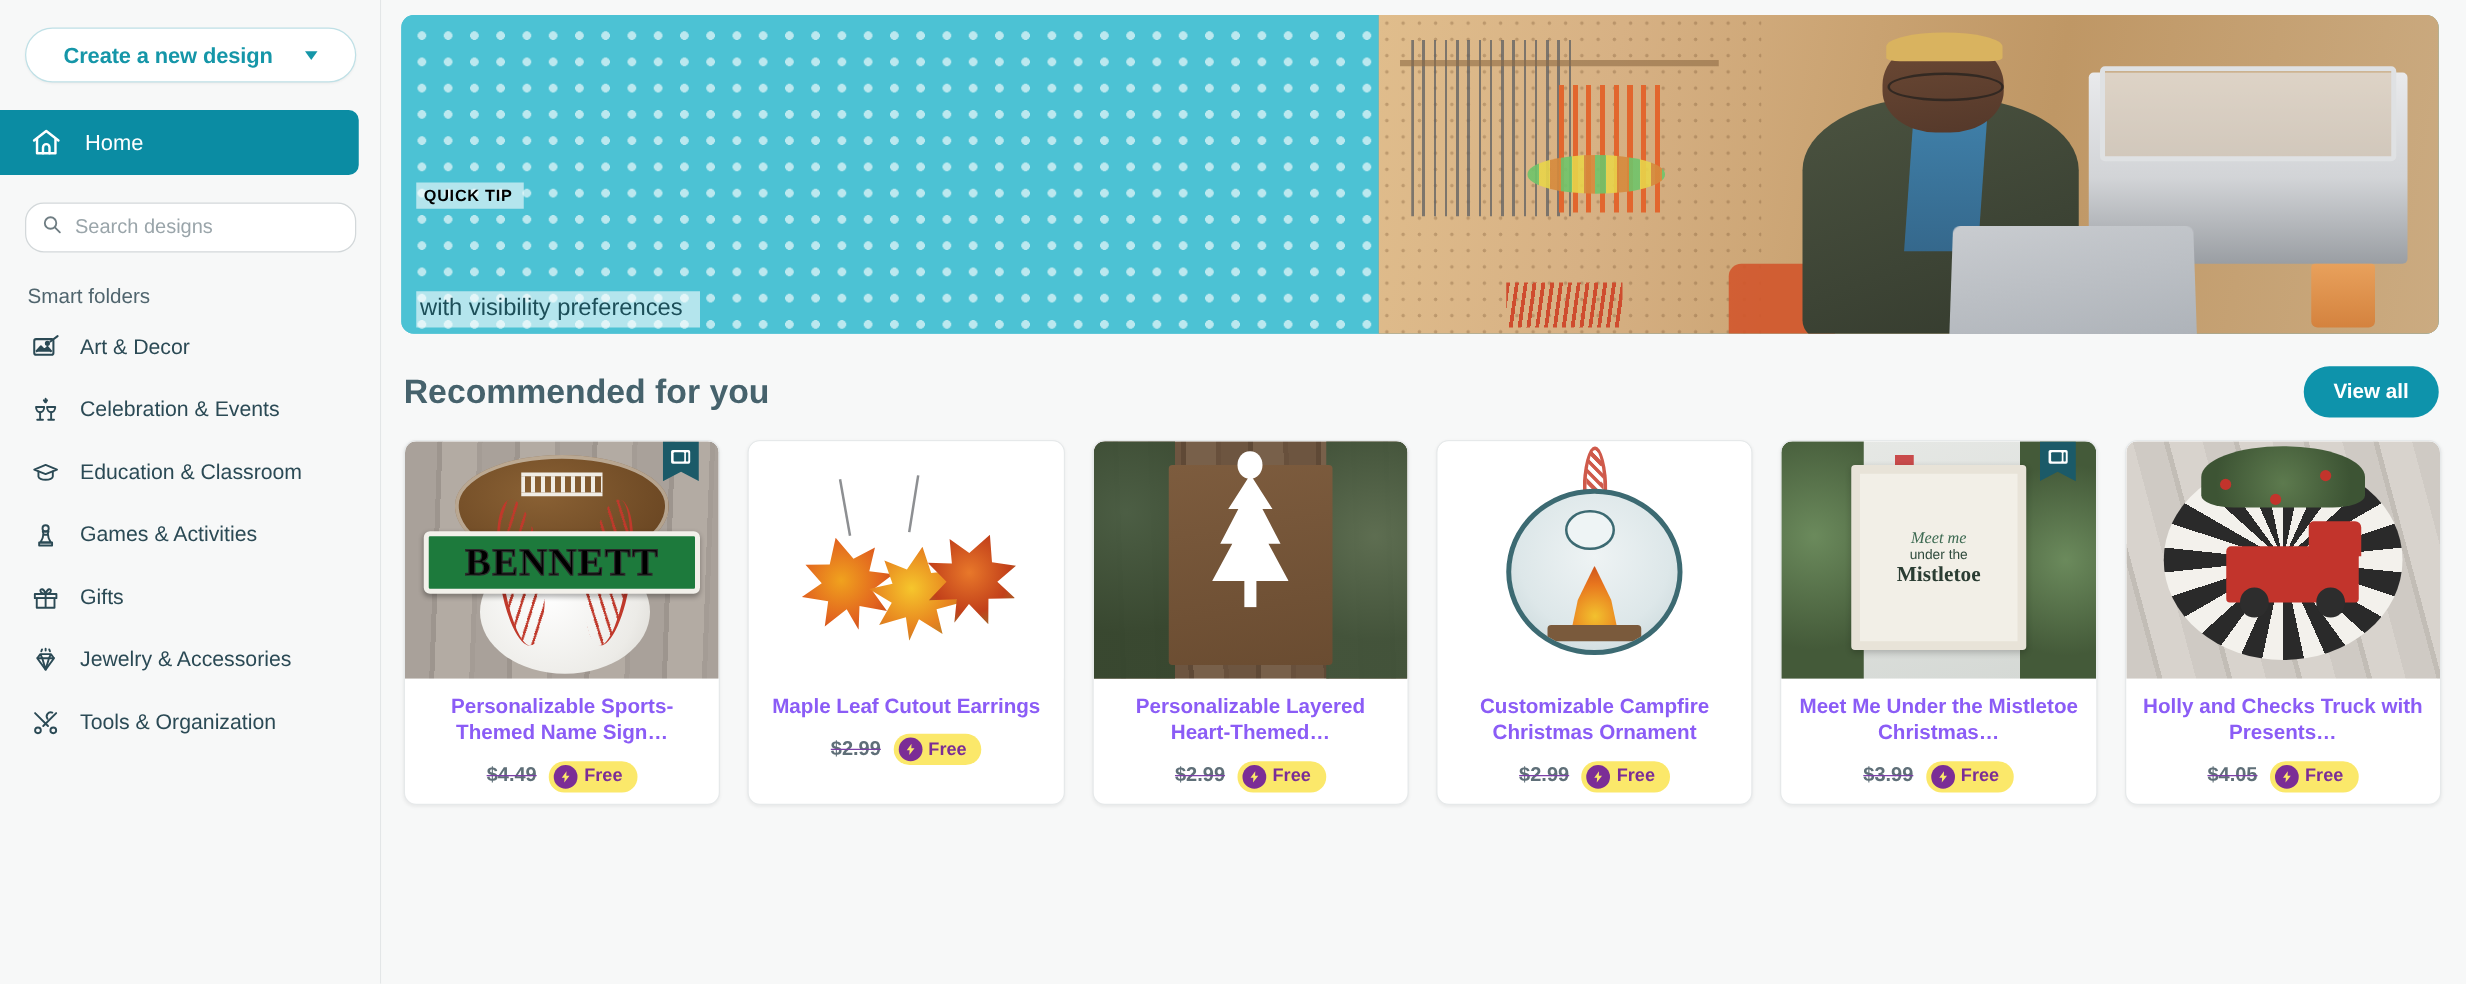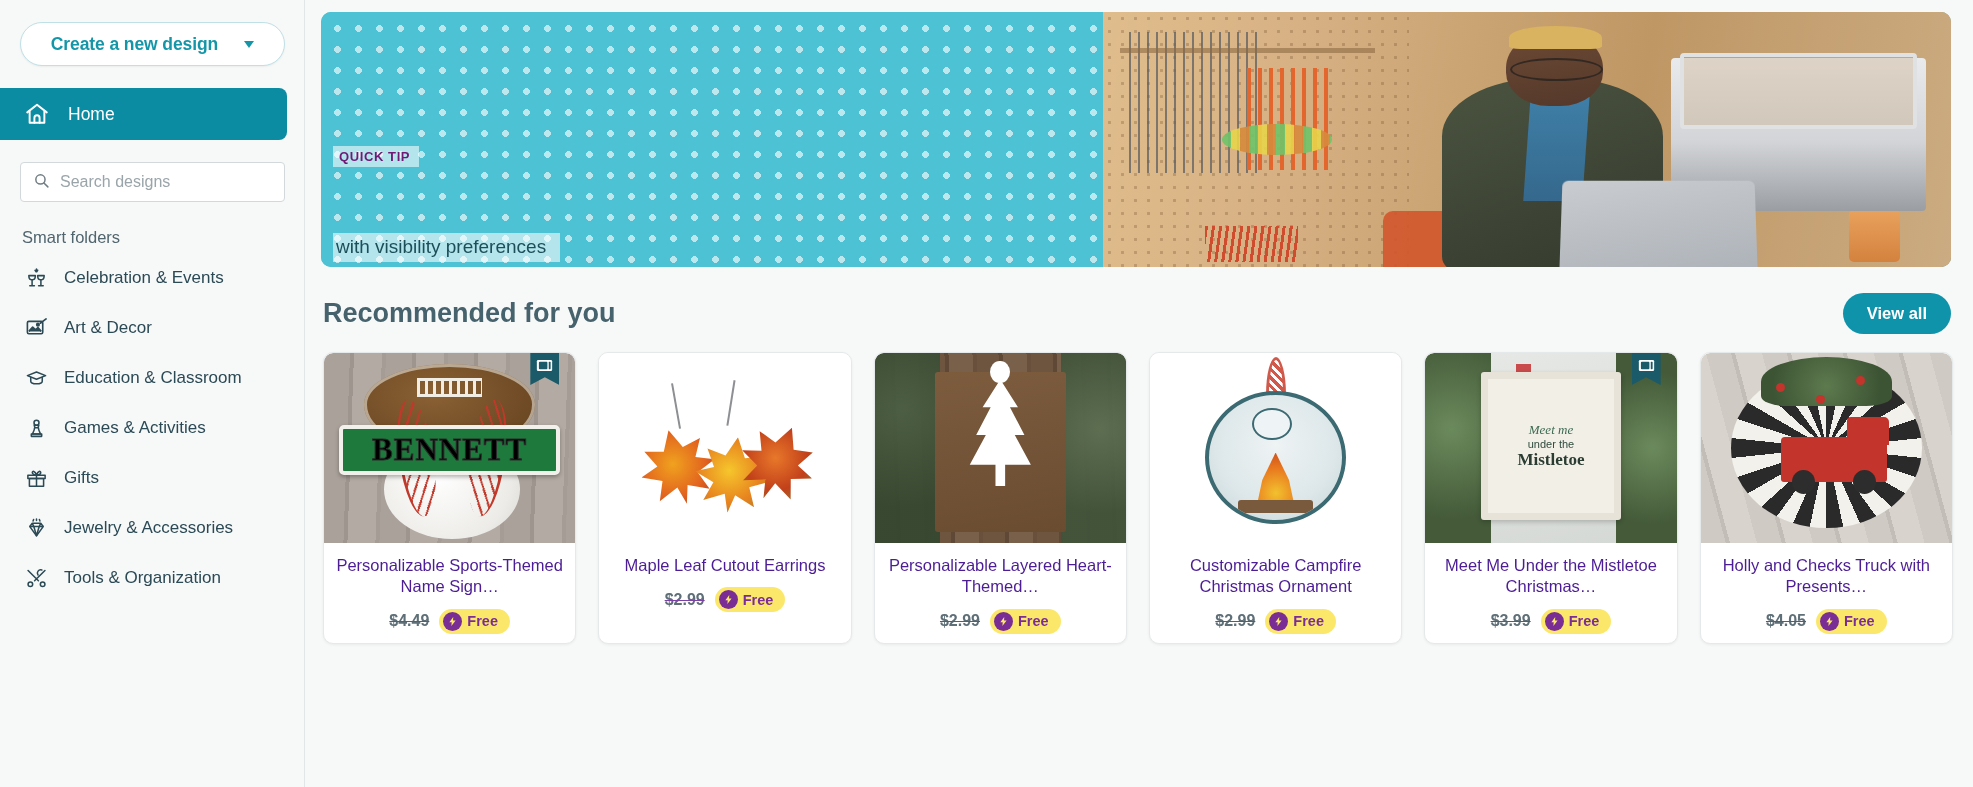--- a/index.html
+++ b/index.html
@@ -53,21 +53,21 @@
     font-size: 17.5px;
   }
   .nav-item.active { background: #0b8ca3; color: #ffffff; }
   .nav-item .ic { width: 30px; height: 30px; display:flex; align-items:center; justify-content:center; flex: 0 0 30px;}
   .nav-item svg { display: block; }
 
   .search-wrap { margin: 22px 20px 0 20px; }
   .search-box {
     height: 40px;
     border: 1.4px solid #d3d8da;
-    border-radius: 4px;
+    border-radius: 15px;
     background: #ffffff;
     display: flex; align-items: center; gap: 10px;
     padding: 0 12px;
   }
   .search-box input {
     border: none; outline: none; background: transparent;
     font-family: "Liberation Sans", sans-serif;
     font-size: 16px; color: #4a5a61; width: 100%;
   }
   .search-box input::placeholder { color: #9aa5aa; }
@@ -203,21 +203,21 @@
     position:absolute; left:3%; top:8%; width:16%; height:55%;
     background: repeating-linear-gradient(90deg,#5d5f62 0 2px, rgba(0,0,0,0) 2px 9px);
     opacity:.75;
   }
 
   .banner-overlay { position: absolute; inset: 0; }
   .quick-tip {
     position: absolute; left: 12px; top: 134px;
     background: rgba(255,255,255,.58);
     padding: 3px 9px 3px 6px;
-    color: #701a75; font-size: 13px; font-weight: bold; letter-spacing: .6px;
+    color: #000000; font-size: 13px; font-weight: bold; letter-spacing: .6px;
   }
   .banner-h1 {
     position: absolute; left: 6px; top: 158px;
     background: rgba(255,255,255,.60);
     padding: 2px 16px 6px 6px;
     color: #14525c; font-size: 47px; font-weight: normal;
     letter-spacing: -.6px; line-height: 1.12;
   }
   .banner-sub {
     position: absolute; left: 12px; top: 221px;
@@ -266,23 +266,24 @@
     width: 29px; height: 32px;
     background: #1b5a68;
     clip-path: polygon(0 0, 100% 0, 100% 100%, 50% 76%, 0 100%);
     display: flex; align-items: flex-start; justify-content: center;
     padding-top: 6px;
     z-index: 3;
   }
   .card-badge svg { display:block; }
   .card-body { padding: 12px 10px 0 10px; text-align: center; }
   .card-title {
-    color: #4c1d95; font-size: 16.5px; line-height: 1.3;
+    color: #8b5cf6; font-size: 16.5px; line-height: 1.3;
     display: -webkit-box; -webkit-line-clamp: 2; -webkit-box-orient: vertical;
     overflow: hidden;
+    font-weight: bold;
   }
   .price-row {
     display: flex; align-items: center; justify-content: center; gap: 10px;
     margin-top: 11px;
   }
   .price-old {
     color: #5f6f78; font-size: 16px; font-weight: bold;
     text-decoration: line-through; text-decoration-color: #7d3fa8;
   }
   .free-pill {
@@ -482,40 +483,40 @@
         </span>
         <input type="text" placeholder="Search designs" style="">
       </div>
     </div>
 
     <div class="smart-title">Smart folders</div>
 
     <div>
       <div class="folder-item">
         <span class="ic">
+          <svg width="23" height="23" viewBox="0 0 24 24" fill="none" stroke="#2b4a55" stroke-width="1.7" stroke-linejoin="round">
+            <rect x="2.5" y="4.5" width="16" height="13" rx="1.5"></rect>
+            <path d="M4 15l4-4.5 3 3 2.5-2.5L17 15" fill="#2b4a55"></path>
+            <circle cx="13.5" cy="8" r="1.3" fill="#2b4a55"></circle>
+            <path d="M16 6.5 22 2" stroke-linecap="round"></path>
+          </svg>
+        </span>
+        <span>Art &amp; Decor</span>
+      </div>
+      <div class="folder-item">
+        <span class="ic">
           <svg width="23" height="23" viewBox="0 0 24 24" fill="none" stroke="#2b4a55" stroke-width="1.6" stroke-linecap="round" stroke-linejoin="round">
             <path d="M4 9c0 2.6 1.6 4.3 3.4 4.3S10.8 11.6 10.8 9z"></path>
               <path d="M7.4 13.3V19M5 19.6h4.8"></path>
             <path d="M13.2 9c0 2.6 1.6 4.3 3.4 4.3S20 11.6 20 9z"></path>
               <path d="M16.6 13.3V19M14.2 19.6H19"></path>
             <path d="M10.5 3.4 11.6 5M13.2 3.4 12.2 5M12 2v1.2"></path>
           </svg>
         </span>
         <span>Celebration &amp; Events</span>
-      </div>
-      <div class="folder-item">
-        <span class="ic">
-          <svg width="23" height="23" viewBox="0 0 24 24" fill="none" stroke="#2b4a55" stroke-width="1.7" stroke-linejoin="round">
-            <rect x="2.5" y="4.5" width="16" height="13" rx="1.5"></rect>
-            <path d="M4 15l4-4.5 3 3 2.5-2.5L17 15" fill="#2b4a55"></path>
-            <circle cx="13.5" cy="8" r="1.3" fill="#2b4a55"></circle>
-            <path d="M16 6.5 22 2" stroke-linecap="round"></path>
-          </svg>
-        </span>
-        <span>Art &amp; Decor</span>
       </div>
       <div class="folder-item">
         <span class="ic">
           <svg width="23" height="23" viewBox="0 0 24 24" fill="none" stroke="#2b4a55" stroke-width="1.6" stroke-linecap="round" stroke-linejoin="round">
             <path d="M2.5 9 12 5.2 21.5 9 12 12.8z"></path>
               <path d="M6 10.6v4.2c0 1.5 2.7 2.7 6 2.7s6-1.2 6-2.7v-4.2"></path>
           </svg>
         </span>
         <span>Education &amp; Classroom</span>
       </div>

